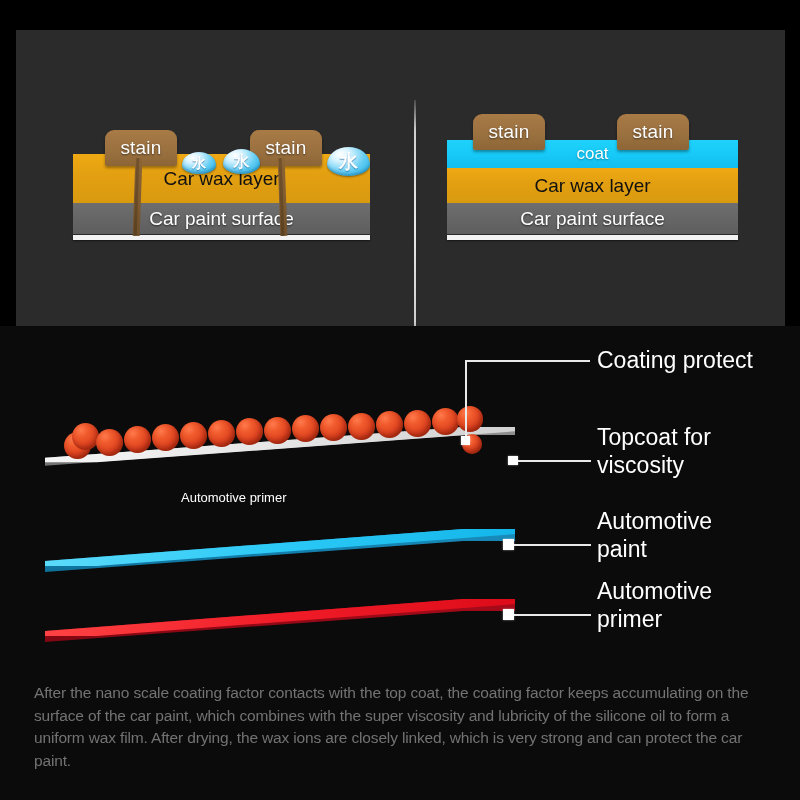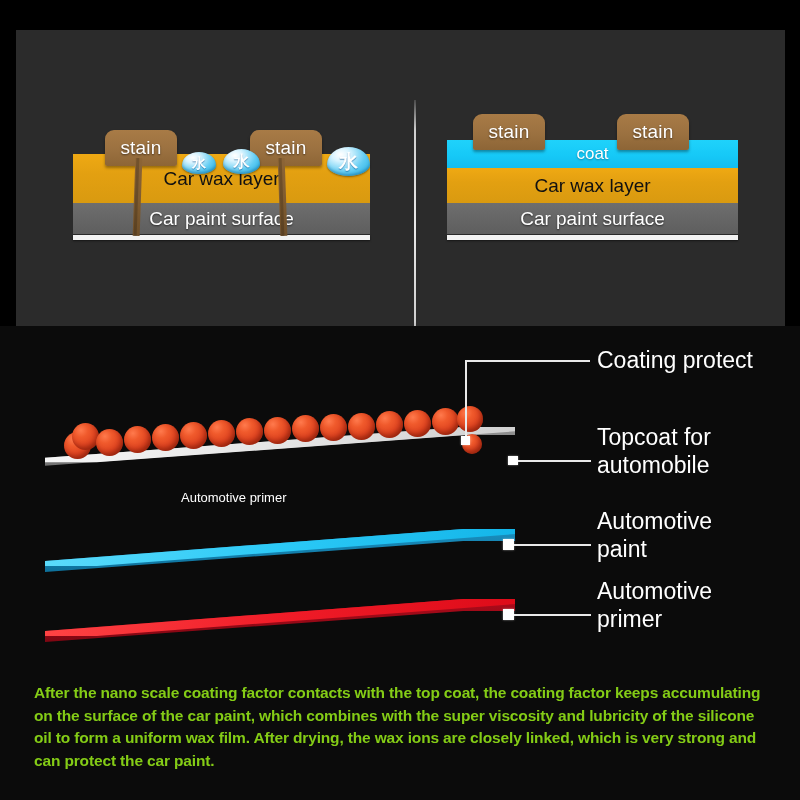--- a/index.html
+++ b/index.html
@@ -179,26 +179,25 @@
     font-size: 13px;
     z-index: 5;
   }
 
   
   #description {
     position: absolute;
     left: 34px;
     top: 682px;
     width: 730px;
-    color: #84cc16;
+    color: #737373;
     font-size: 15.5px;
     line-height: 22.5px;
     font-family: "Liberation Sans", sans-serif;
     letter-spacing: -0.15px;
-    font-weight: bold;
   }
 </style>
 </head>
 <body>
 
 <div id="top-panel">
 
   <div class="panel-divider"></div>
 
   <div class="stack" style="left:0; top:0; width:398px; height:296px;">
@@ -285,21 +284,21 @@
     <div class="sphere" style="left:374px;top:0px;  width:27px; height:27px;"></div>
     <div class="sphere" style="left:399px;top:-2px; width:26px; height:26px;"></div>
     <div class="sphere" style="left:404px;top:26px; width:20px; height:20px;"></div>
   </div>
 
   <div class="leader-node" style="left:461px; top:110px; width:9px; height:9px;"></div>
 
   <div class="leader-node" style="left:508px; top:130px; width:10px; height:9px;"></div>
   <div class="leader-line" style="left:517px; top:134px; width:74px; height:1.5px;"></div>
   <div class="callout-label" style="left:597px; top:97px;">Topcoat for
-automobile</div>
+viscosity</div>
 
   <div class="primer-caption" style="left:181px; top:164px;">Automotive primer</div>
 
   <div class="slab-wrap" style="left:45px; top:198px; width:470px; height:50px;">
     <div class="slab-side" style="background:linear-gradient(to bottom,#1b93c4,#0d6f99);
                 clip-path:polygon(0% 74%, 89% 10%, 100% 10%, 100% 34%, 89% 34%, 0% 96%);"></div>
     <div class="slab-top" style="background:linear-gradient(115deg,#5fdcfb 0%,#2bc9f6 50%,#12b4e8 100%);
                 clip-path:polygon(0% 74%, 89% 10%, 100% 10%, 100% 20%, 11% 84%, 0% 84%);"></div>
   </div>
   <div class="leader-node" style="left:503px; top:213px; width:11px; height:11px;"></div>

